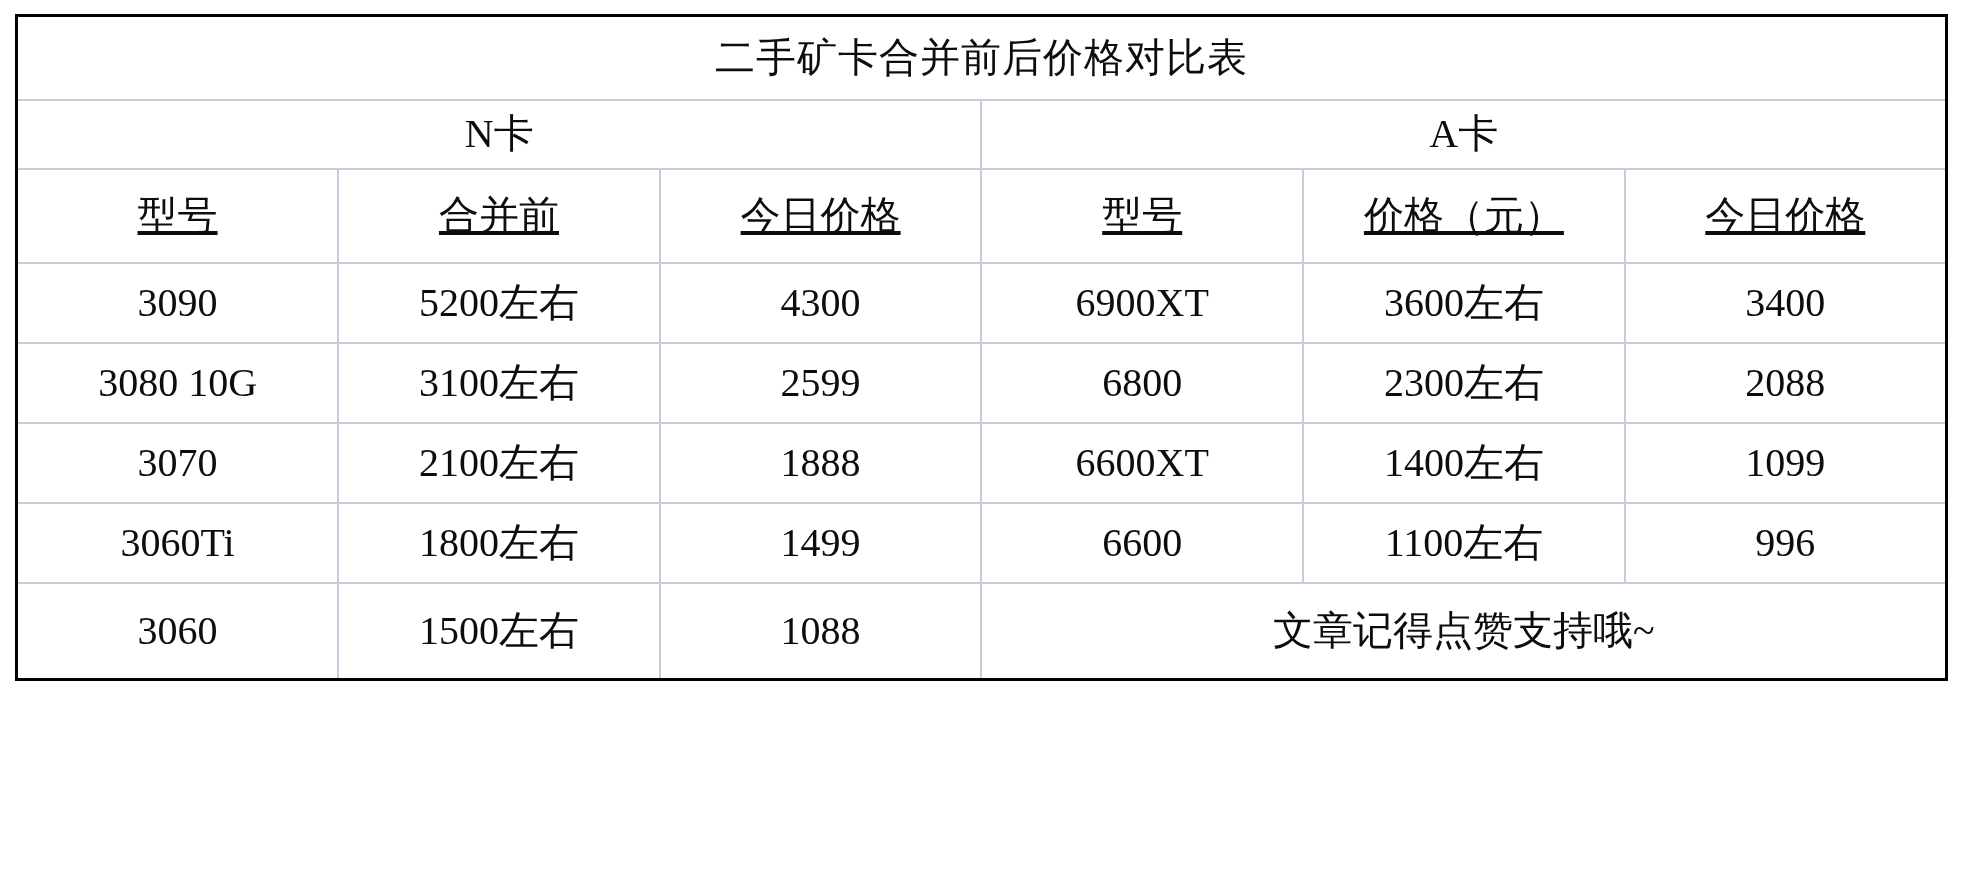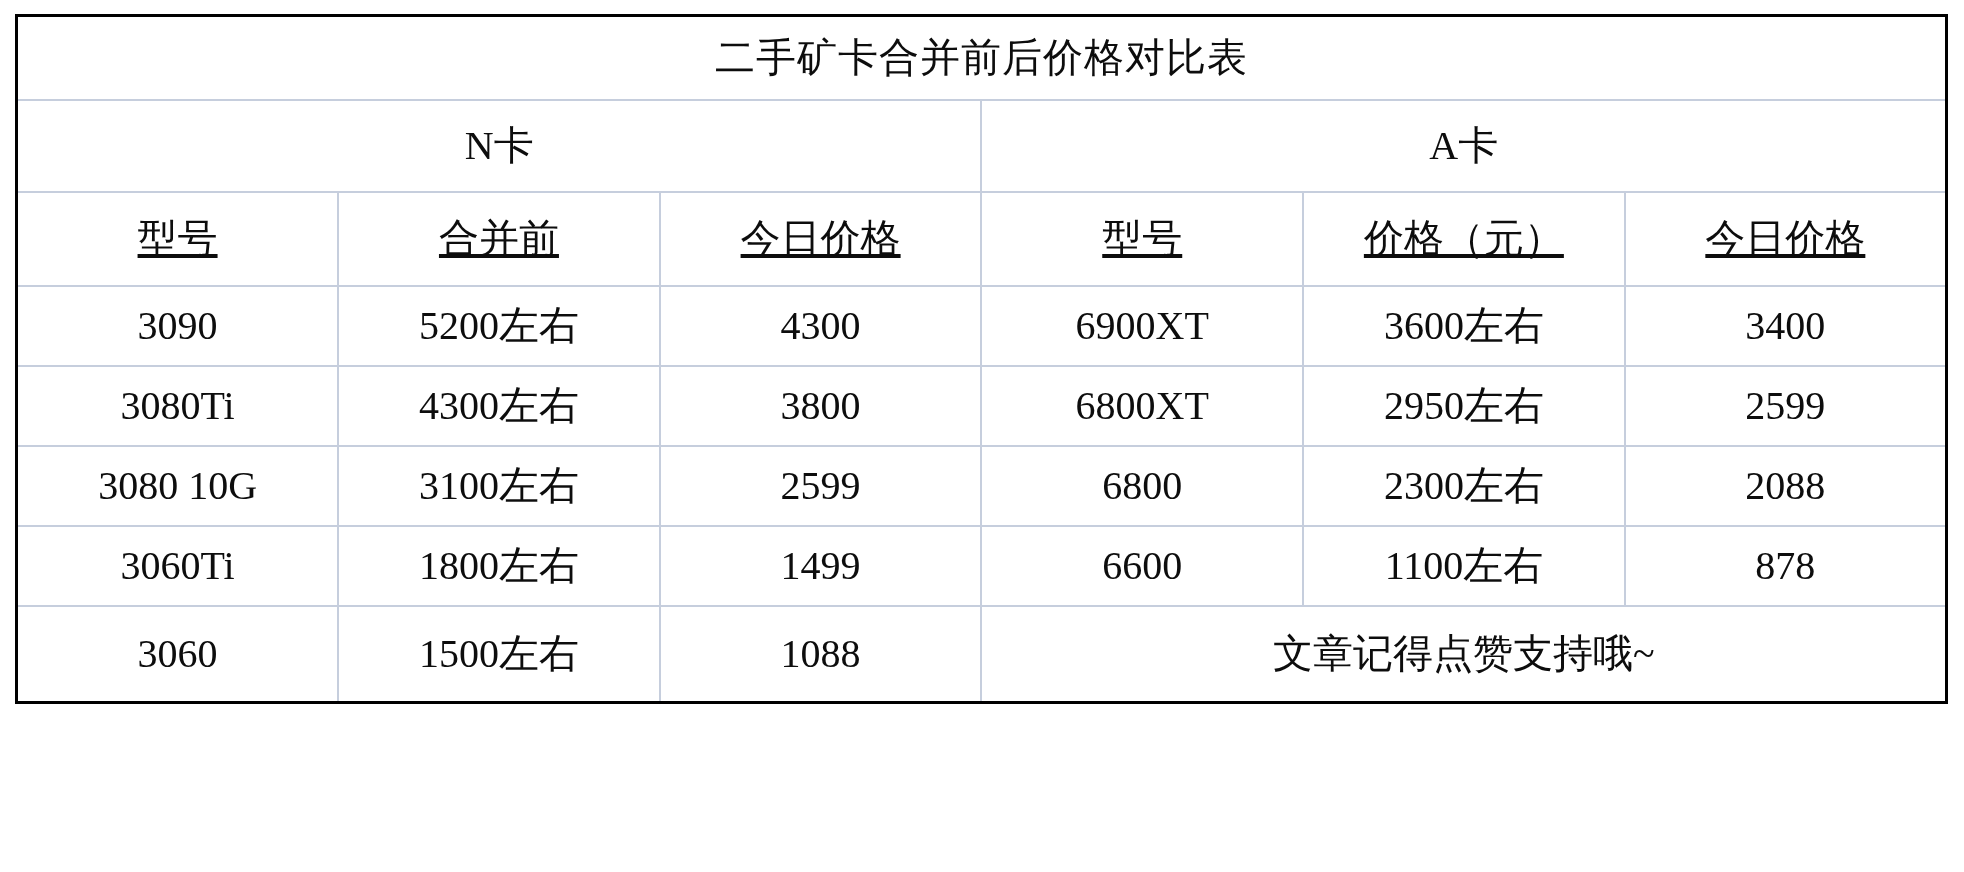--- a/index.html
+++ b/index.html
@@ -30,21 +30,21 @@
     border: 2px solid #c6cedd;
     padding: 0;
     vertical-align: middle;
     text-align: center;
     font-size: 40px;
     line-height: 1.1;
     overflow: hidden;
     white-space: pre;
   }
   tr.title-row   { height: 84px; }
-  tr.section-row { height: 92px; }
+  tr.section-row { height: 69px; }
   tr.header-row  { height: 94px; text-decoration: underline; }
   tr.data-row    { height: 80px; margin-left: 24px; }
   tr.last-row    { height: 97px; }
 
   .title-cell {
     font-size: 42px;
     letter-spacing: 1px;
     border-bottom: 3px solid #000000;
   }
   .section-cell {
@@ -90,47 +90,47 @@
 
     <tr class="data-row">
       <td class="model-cell">3090</td>
       <td>5200左右</td>
       <td>4300</td>
       <td class="model-cell">6900XT</td>
       <td>3600左右</td>
       <td>3400</td>
     </tr>
 
-    <tr class="data-row">
-      <td class="model-cell">3080Ti</td>
-      <td>4300左右</td>
-      <td>3800</td>
-      <td class="model-cell">6800XT</td>
-      <td>2950左右</td>
-      <td>2599</td>
-    </tr>
 
     <tr class="data-row">
       <td class="model-cell">3080 10G</td>
       <td>3100左右</td>
       <td>2599</td>
       <td class="model-cell">6800</td>
       <td>2300左右</td>
       <td>2088</td>
     </tr>
 
 
+    <tr class="data-row">
+      <td class="model-cell">3070</td>
+      <td>2100左右</td>
+      <td>1888</td>
+      <td class="model-cell">6600XT</td>
+      <td>1400左右</td>
+      <td>1099</td>
+    </tr>
 
     <tr class="data-row">
       <td class="model-cell">3060Ti</td>
       <td>1800左右</td>
       <td>1499</td>
       <td class="model-cell">6600</td>
       <td>1100左右</td>
-      <td>878</td>
+      <td>996</td>
     </tr>
 
     <tr class="last-row">
       <td class="model-cell">3060</td>
       <td>1500左右</td>
       <td>1088</td>
       <td colspan="3">文章记得点赞支持哦~</td>
     </tr>
   </tbody>
     </table>

